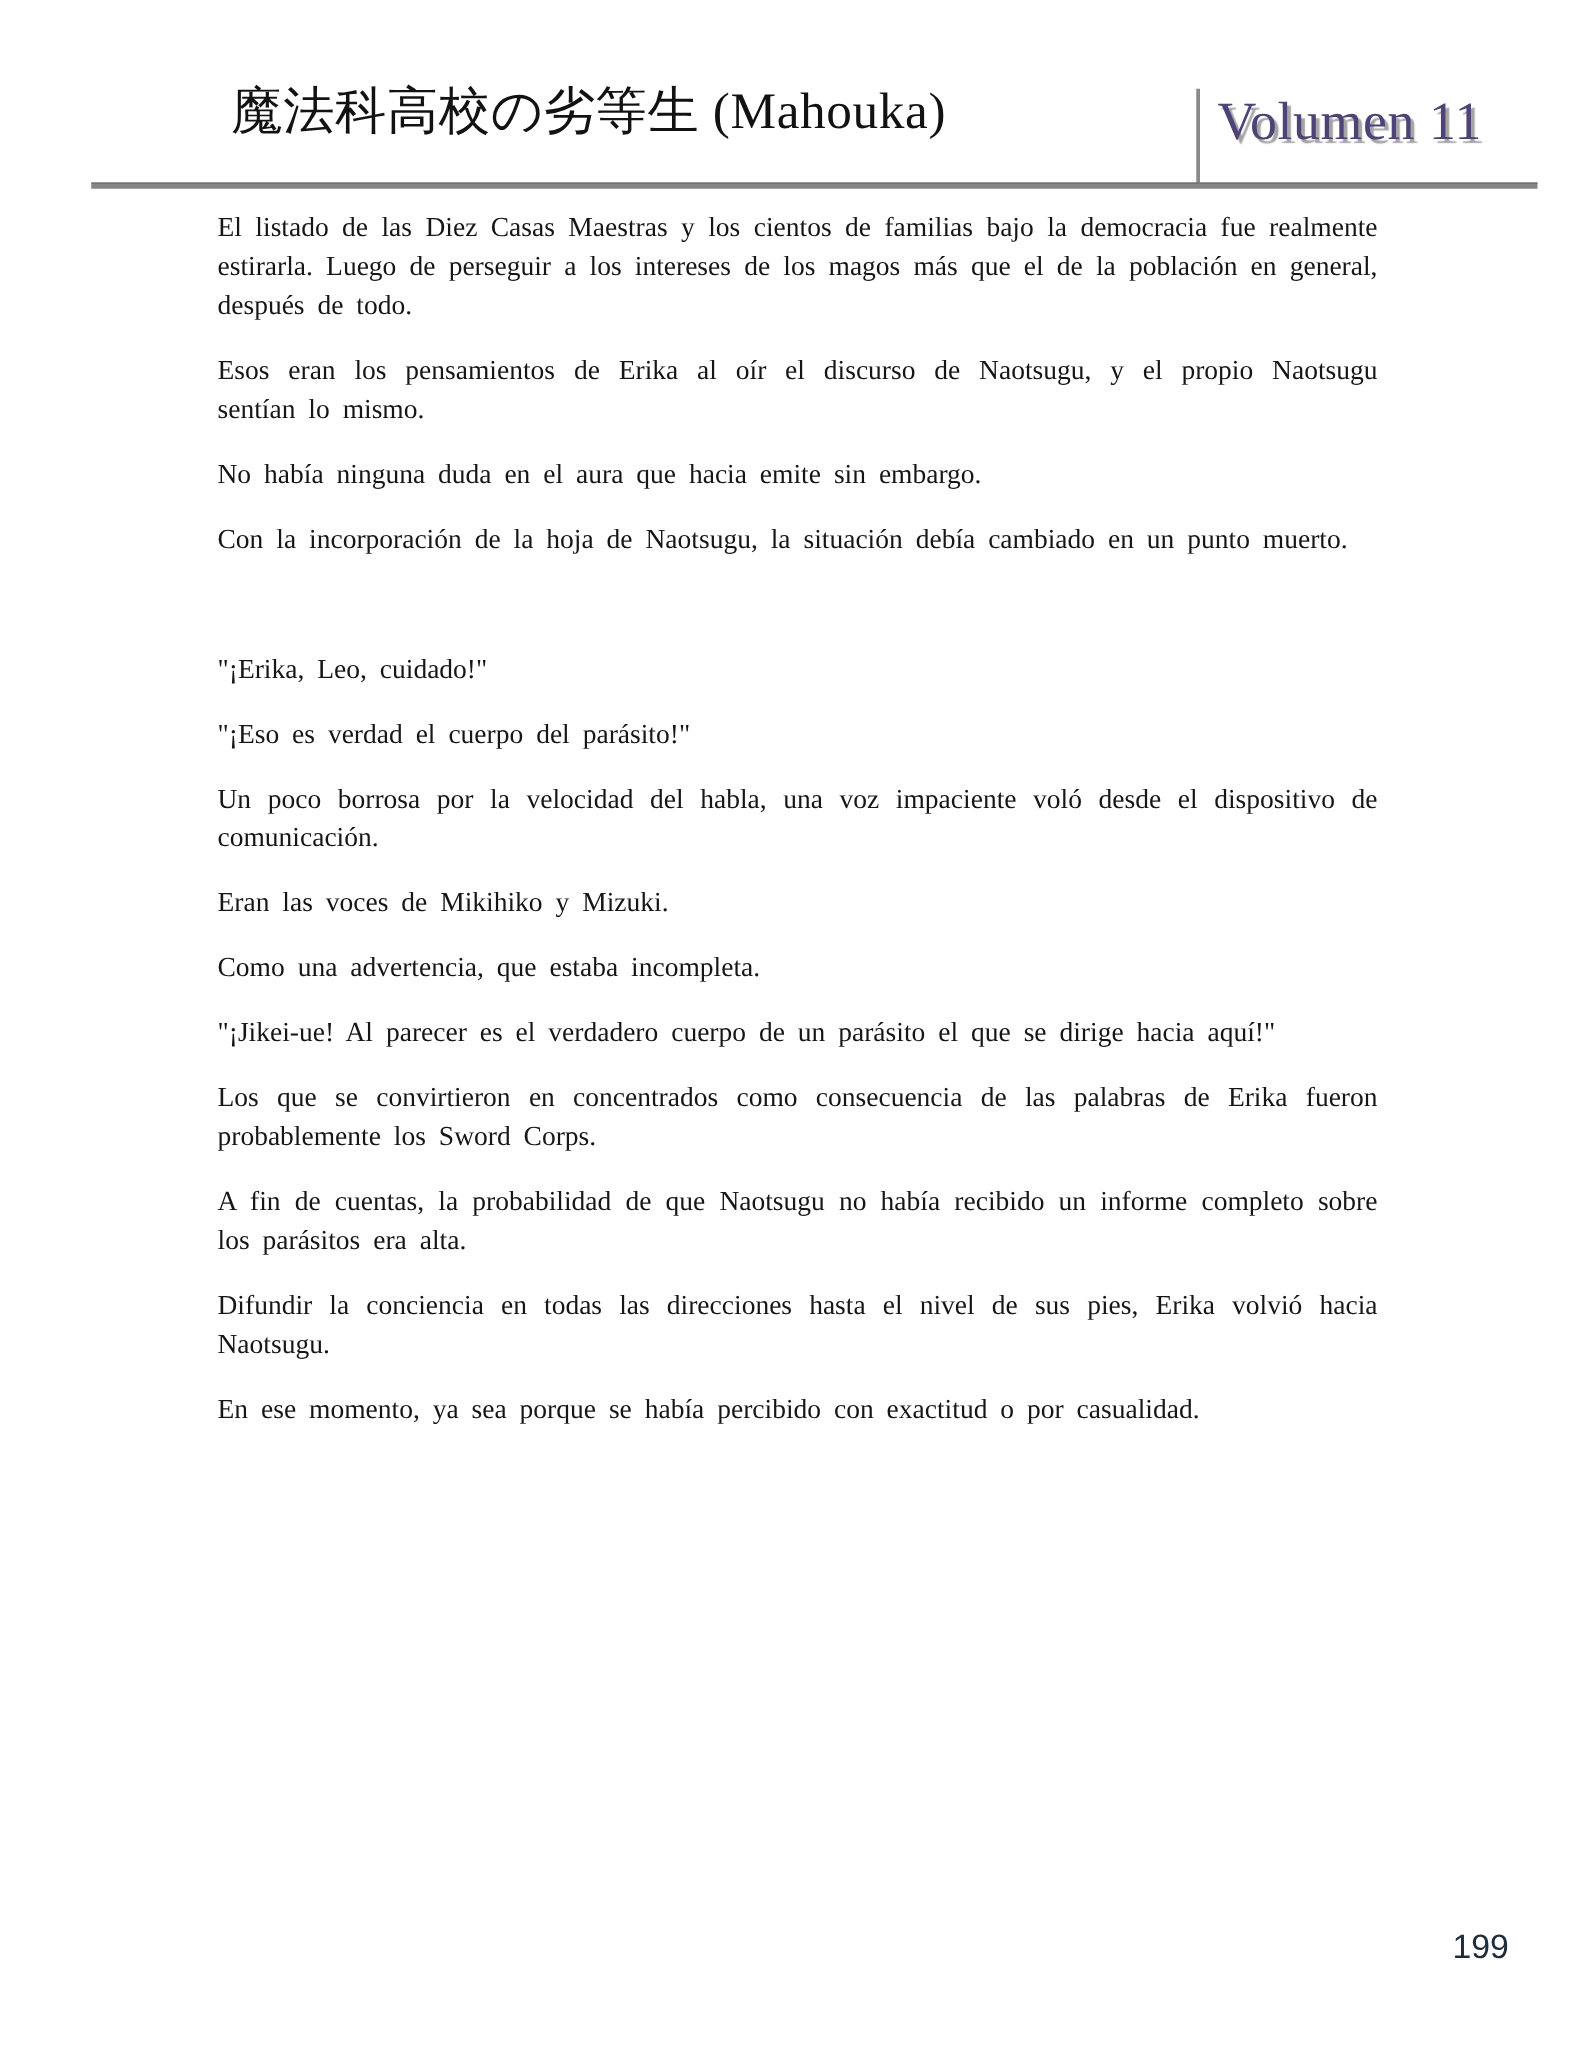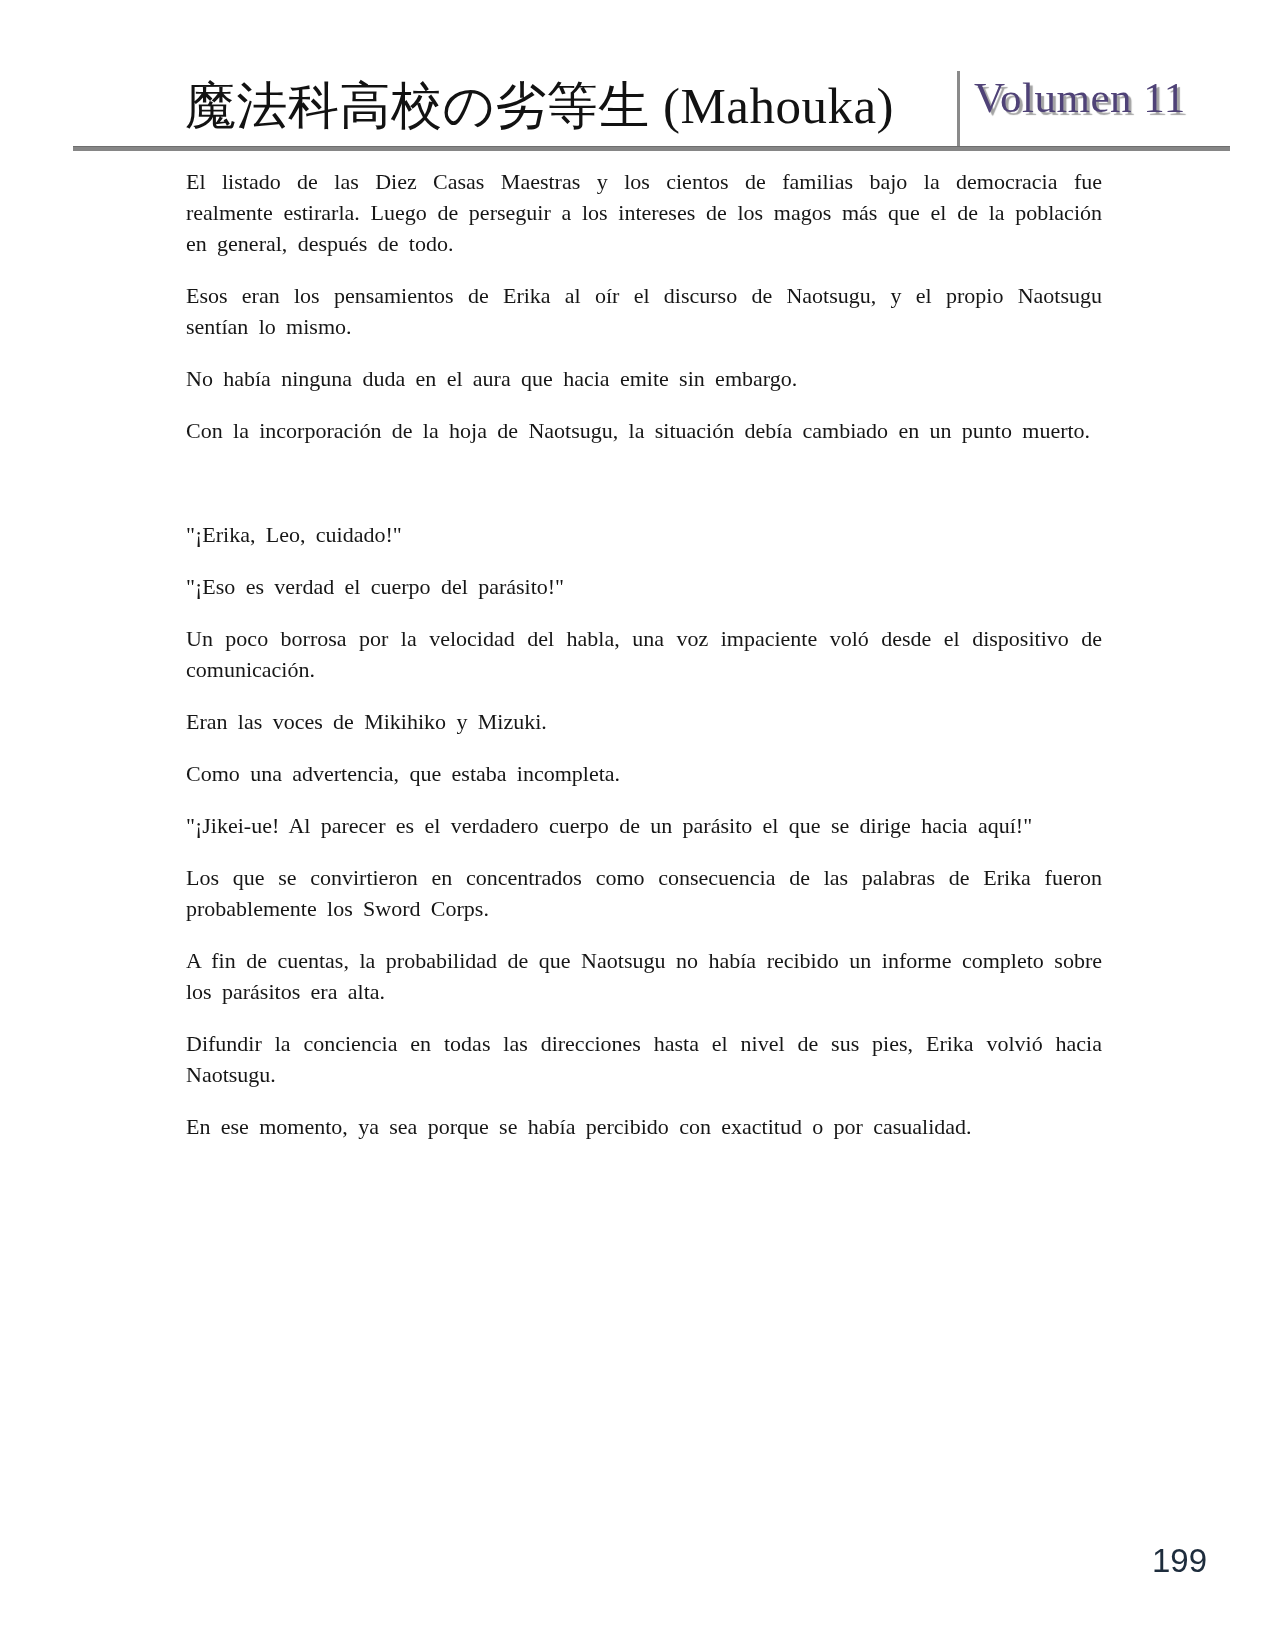--- a/index.html
+++ b/index.html
@@ -10,26 +10,25 @@
     background: #ffffff;
     overflow: hidden;
     font-family: "Liberation Serif", "DejaVu Serif", serif;
   }
 
   
   .doc-title {
     position: absolute;
     left: 185px;
     top: 64px;
-    font-size: 51px;
+    font-size: 41px;
     line-height: 1.2;
     color: #121212;
     white-space: nowrap;
     letter-spacing: 0.5px;
-    margin-top: 12px;
   }
   .header-vline {
     position: absolute;
     left: 957px;
     top: 71px;
     width: 3px;
     height: 76px;
     background: #8a8a8a;
   }
   .volume-label {
@@ -59,34 +58,34 @@
     left: 170px;
     top: 166px;
     width: 932px;
     font-size: 22px;
     line-height: 31px;
     color: #161616;
     text-align: justify;
     word-spacing: 0.22em;
   }
   .content p.para {
-    margin: 0 0 21px 16px;
+    margin: 0 0 21px 4px;
     padding: 0;
   }
   .content p.blank {
     height: 31px;
   }
 
   
   .page-number {
     position: absolute;
     top: 1543px;
     right: 68px;
     font-family: "Liberation Sans", "DejaVu Sans", sans-serif;
-    font-size: 33px;
+    font-size: 27px;
     line-height: 1.1;
   }
 </style>
 </head>
 <body>
 
 <div class="page">
 
   <div class="doc-title">魔法科高校の劣等生 (Mahouka)</div>
 

